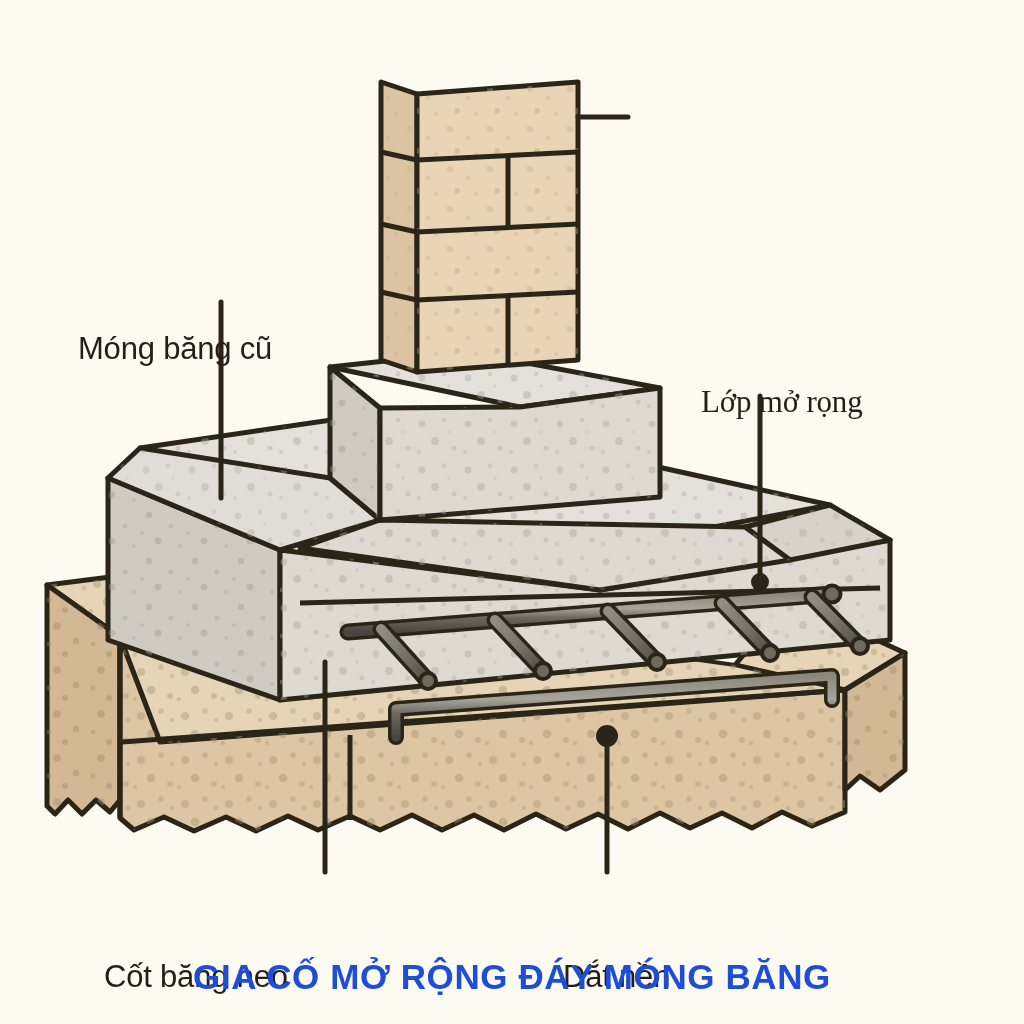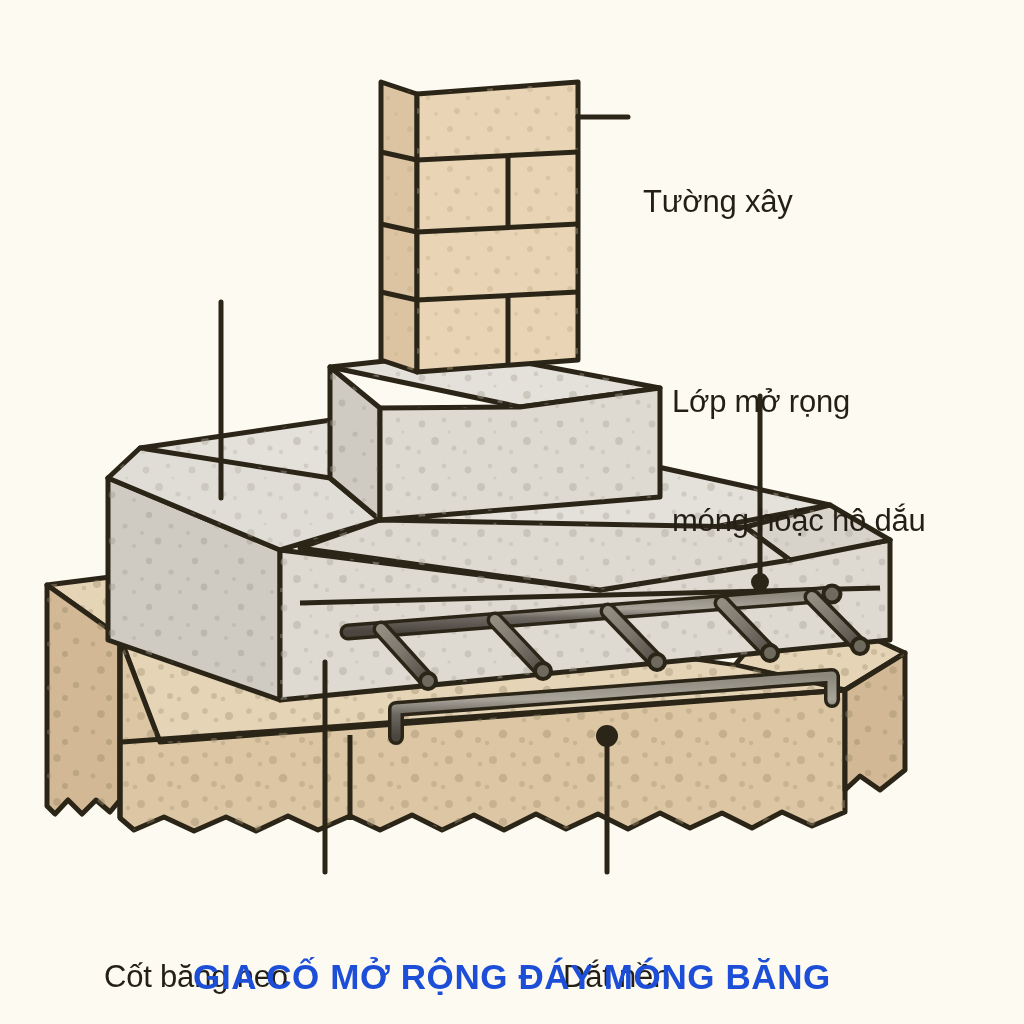--- a/index.html
+++ b/index.html
@@ -260,27 +260,28 @@
       <circle cx="760" cy="582" r="9" fill="#2b2518"></circle>
 
       <line x1="325" y1="662" x2="325" y2="872" stroke="#2b2518" stroke-width="5" stroke-linecap="round"></line>
 
       <line x1="607" y1="740" x2="607" y2="872" stroke="#2b2518" stroke-width="5" stroke-linecap="round"></line>
       <circle cx="607" cy="736" r="11" fill="#2b2518"></circle>
     </g>
   </svg>
 
   <div class="label r" style="left:643px; top:103px;">
-    <div>Tường xây</div>
-  </div>
-
-
-  <div class="label r" style="left:672px; top:303px;">
+  </div>
+
+  <div class="label" style="left:78px; top:250px;">
+    <div>Móng băng cũ</div>
+  </div>
+
+  <div class="label r" style="left:701px; top:303px;font-family:Liberation Serif, serif;">
     <div>Lớp mở rọng</div>
-    <div>móng hoặc hô dắu</div>
   </div>
 
   <div class="label" style="left:104px; top:878px;">
     <div>Cốt băng neo</div>
   </div>
 
   <div class="label" style="left:563px; top:878px;">
     <div>Dắt nền</div>
   </div>
 

